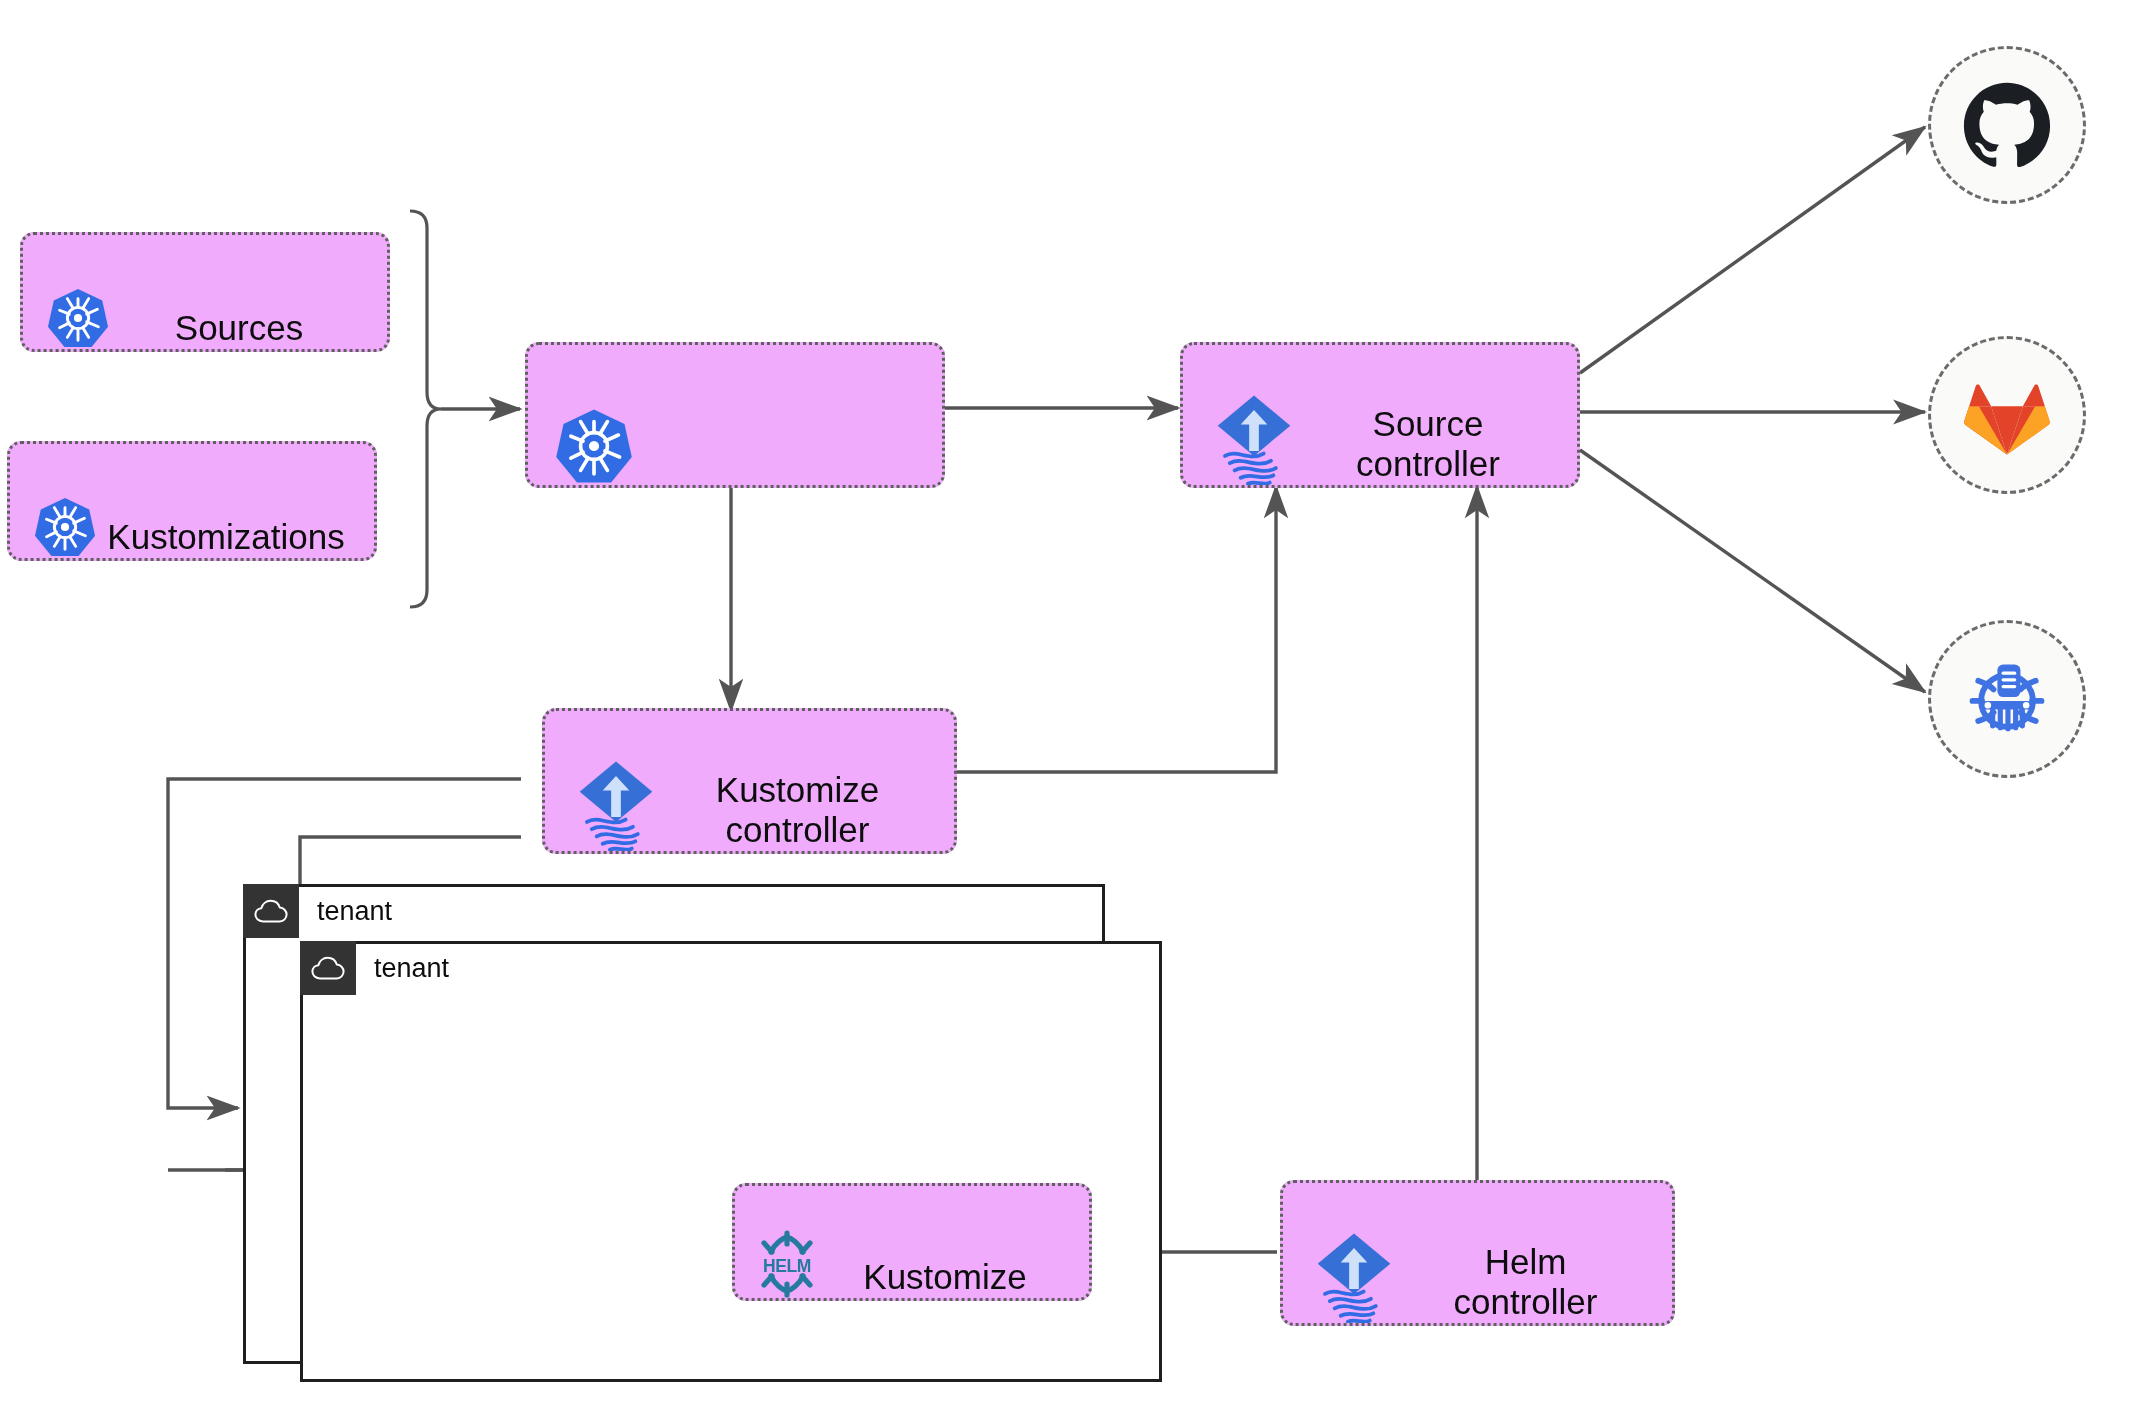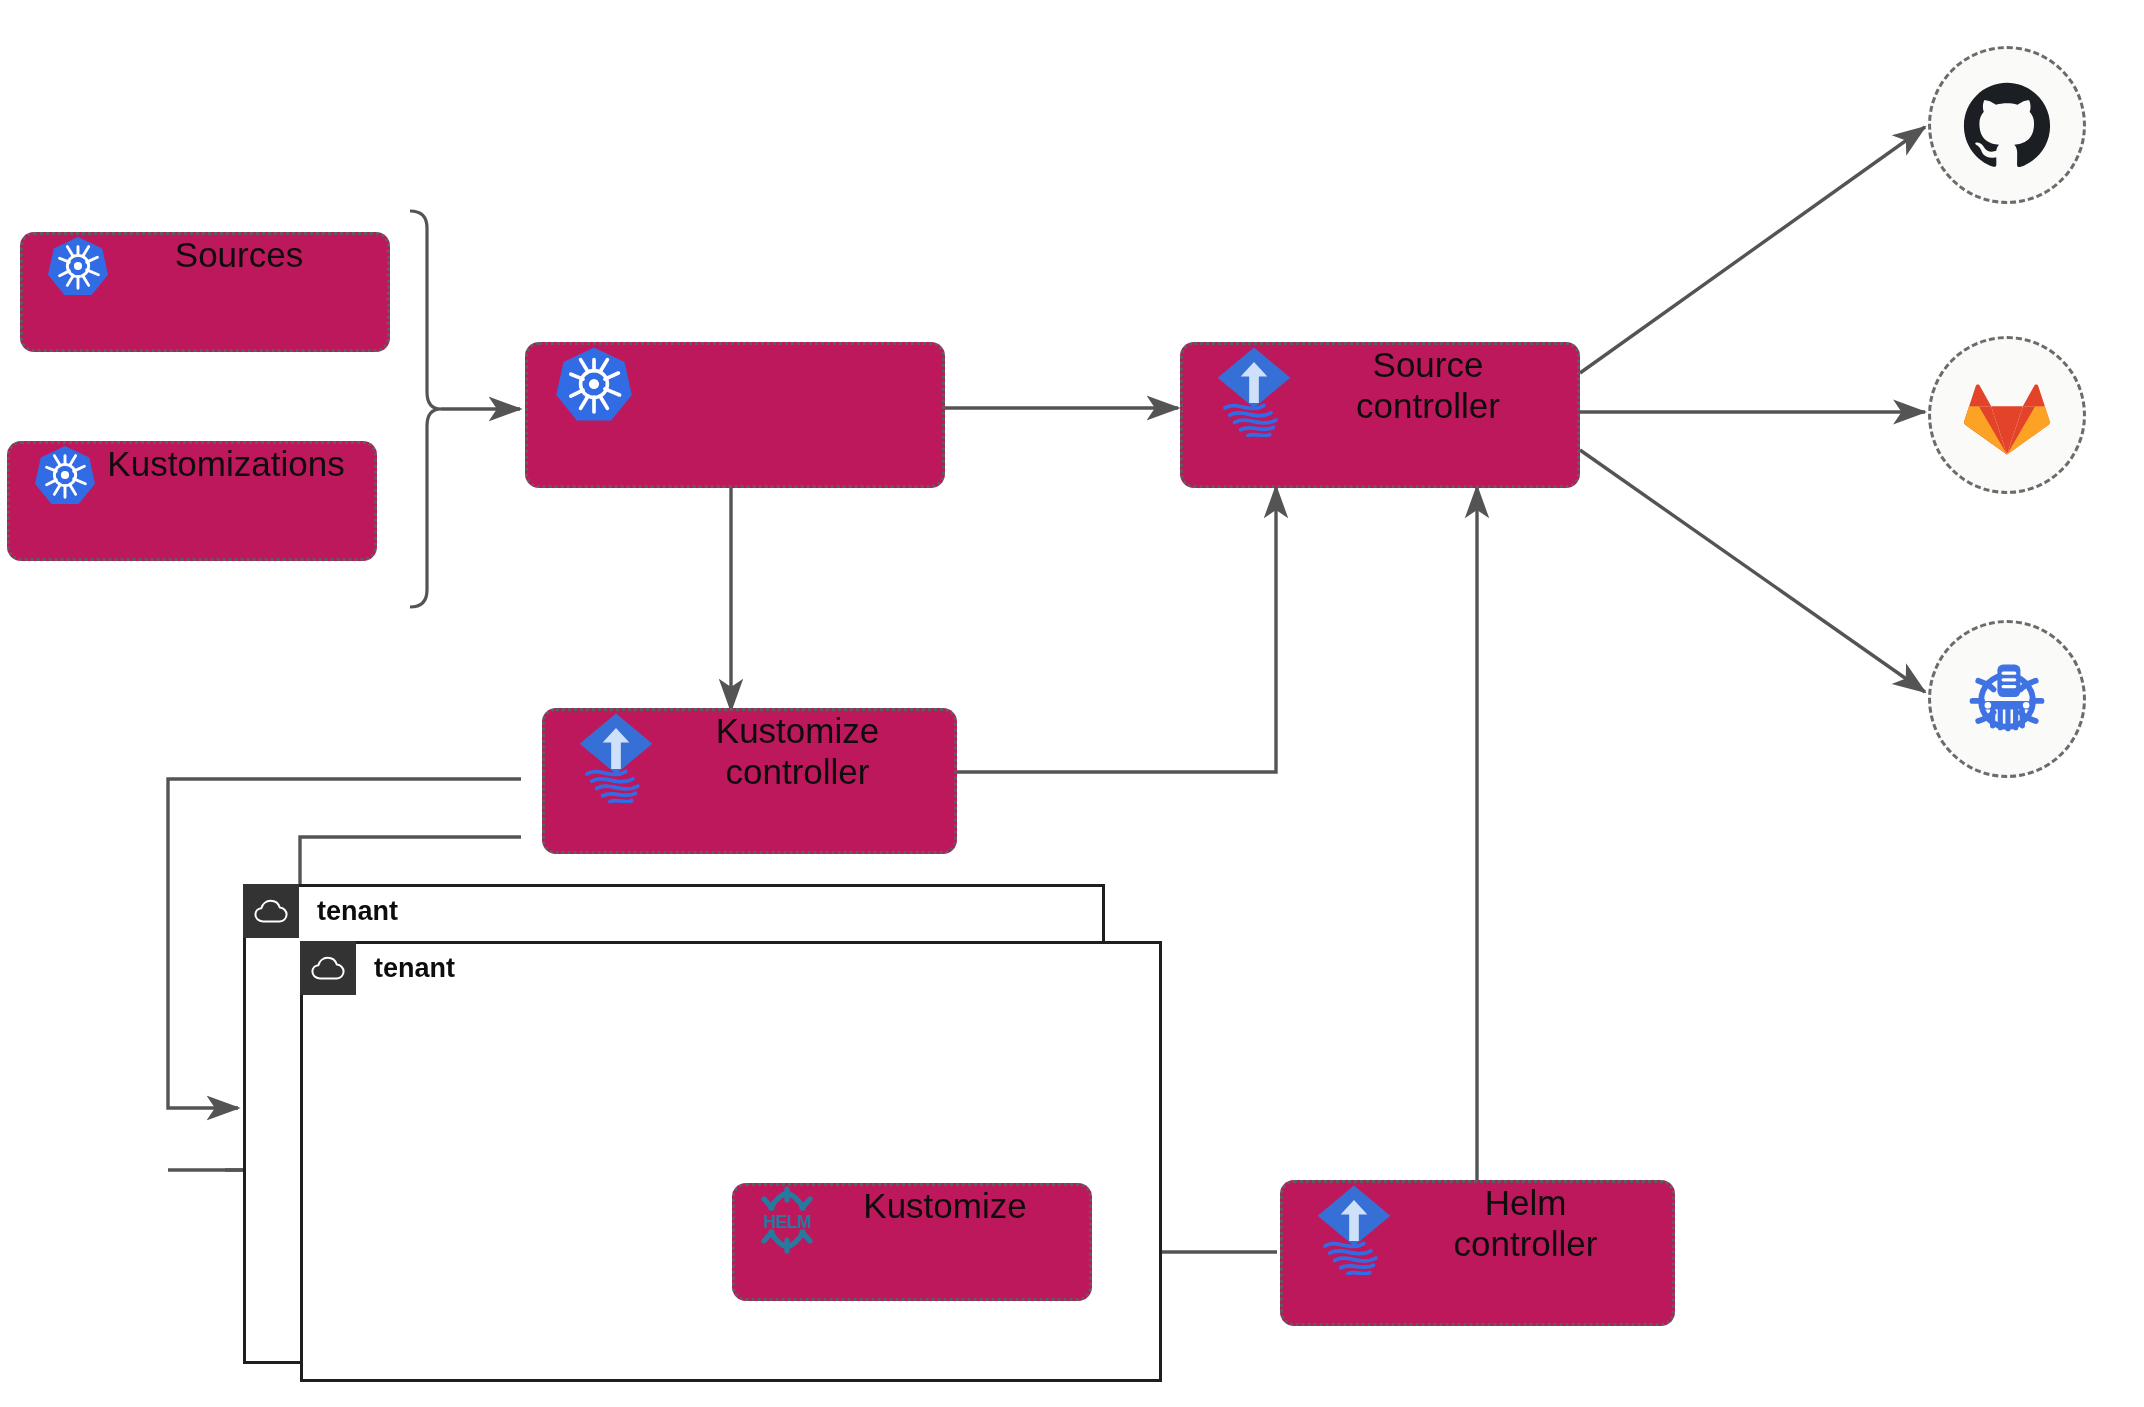--- a/index.html
+++ b/index.html
@@ -22,25 +22,25 @@
     left: 0; top: 0;
     width: 2144px;
     height: 1407px;
     pointer-events: none;
   }
 
   
   .node {
     position: absolute;
     box-sizing: border-box;
-    background: #be185d;
+    background: #f0abfc;
     border: 3px dotted #5f5f5f;
     border-radius: 14px;
     display: flex;
-    align-items: flex-start;
+    align-items: flex-end;
     z-index: 4;
   }
   .node .ico {
     flex: 0 0 auto;
     display: flex;
     align-items: center;
     justify-content: center;
   }
   .node .lbl {
     flex: 1 1 auto;
@@ -82,21 +82,20 @@
     background: #333333;
     display: flex;
     align-items: center;
     justify-content: center;
   }
   .tenant-name {
     margin-left: 18px;
     font-size: 27px;
     color: #0d0d0d;
     white-space: nowrap;
-    font-weight: bold;
   }
 
   
   .inner-card { width: 360px; height: 118px; padding: 0 14px; }
   .inner-card .ico { width: 76px; }
   .inner-card .lbl { font-size: 35px; }
 
   
   .circle-node {
     position: absolute;

